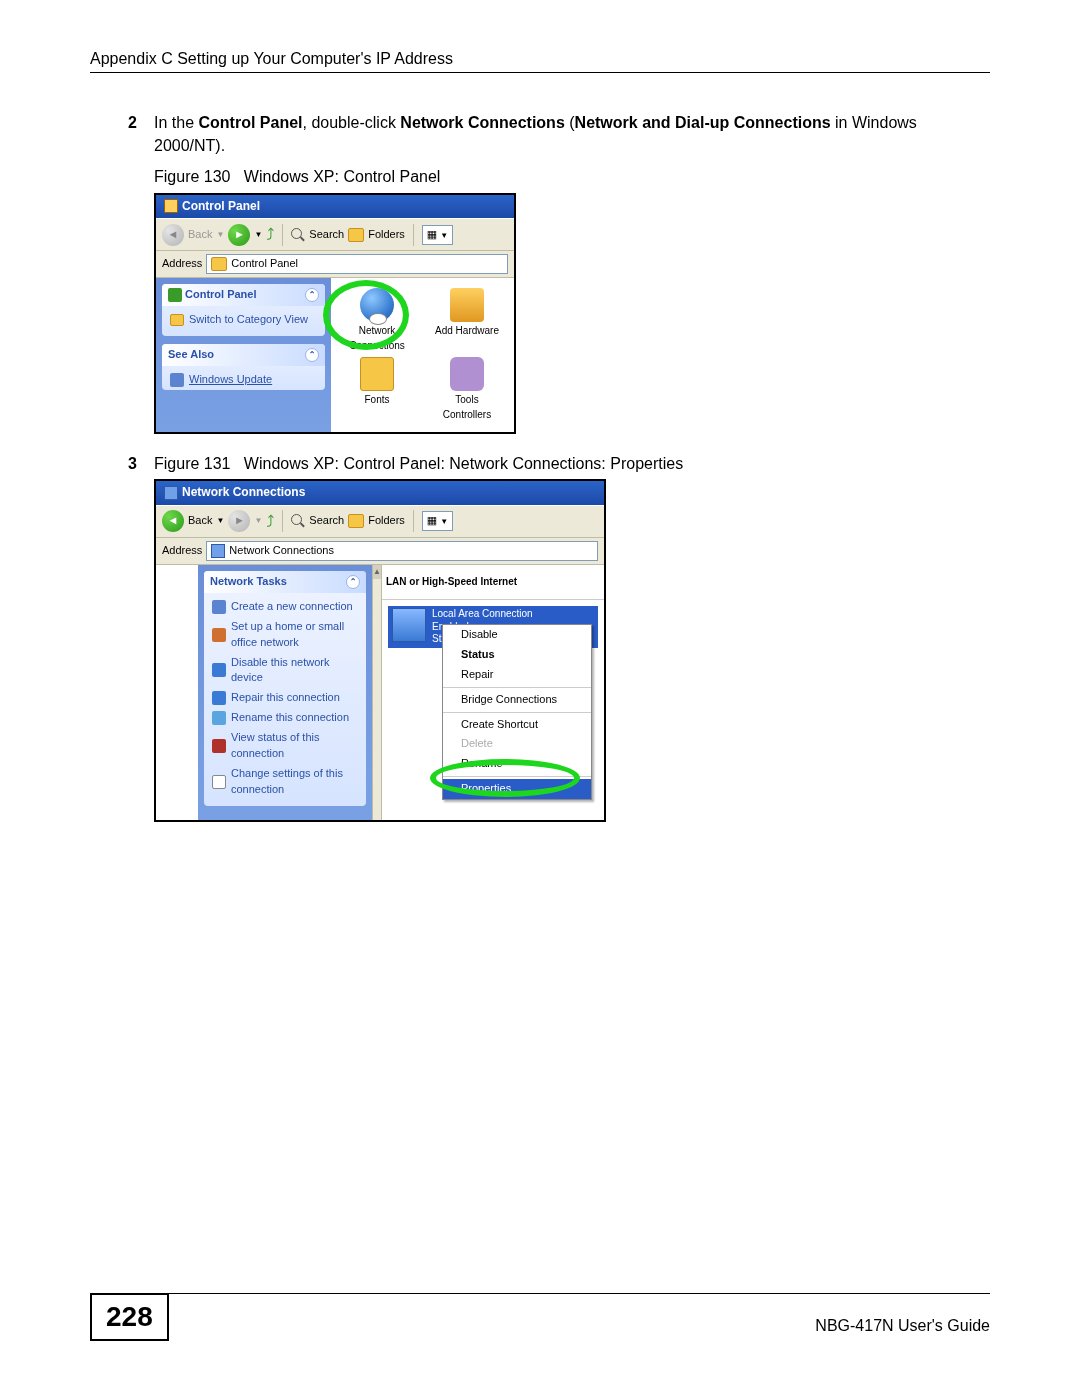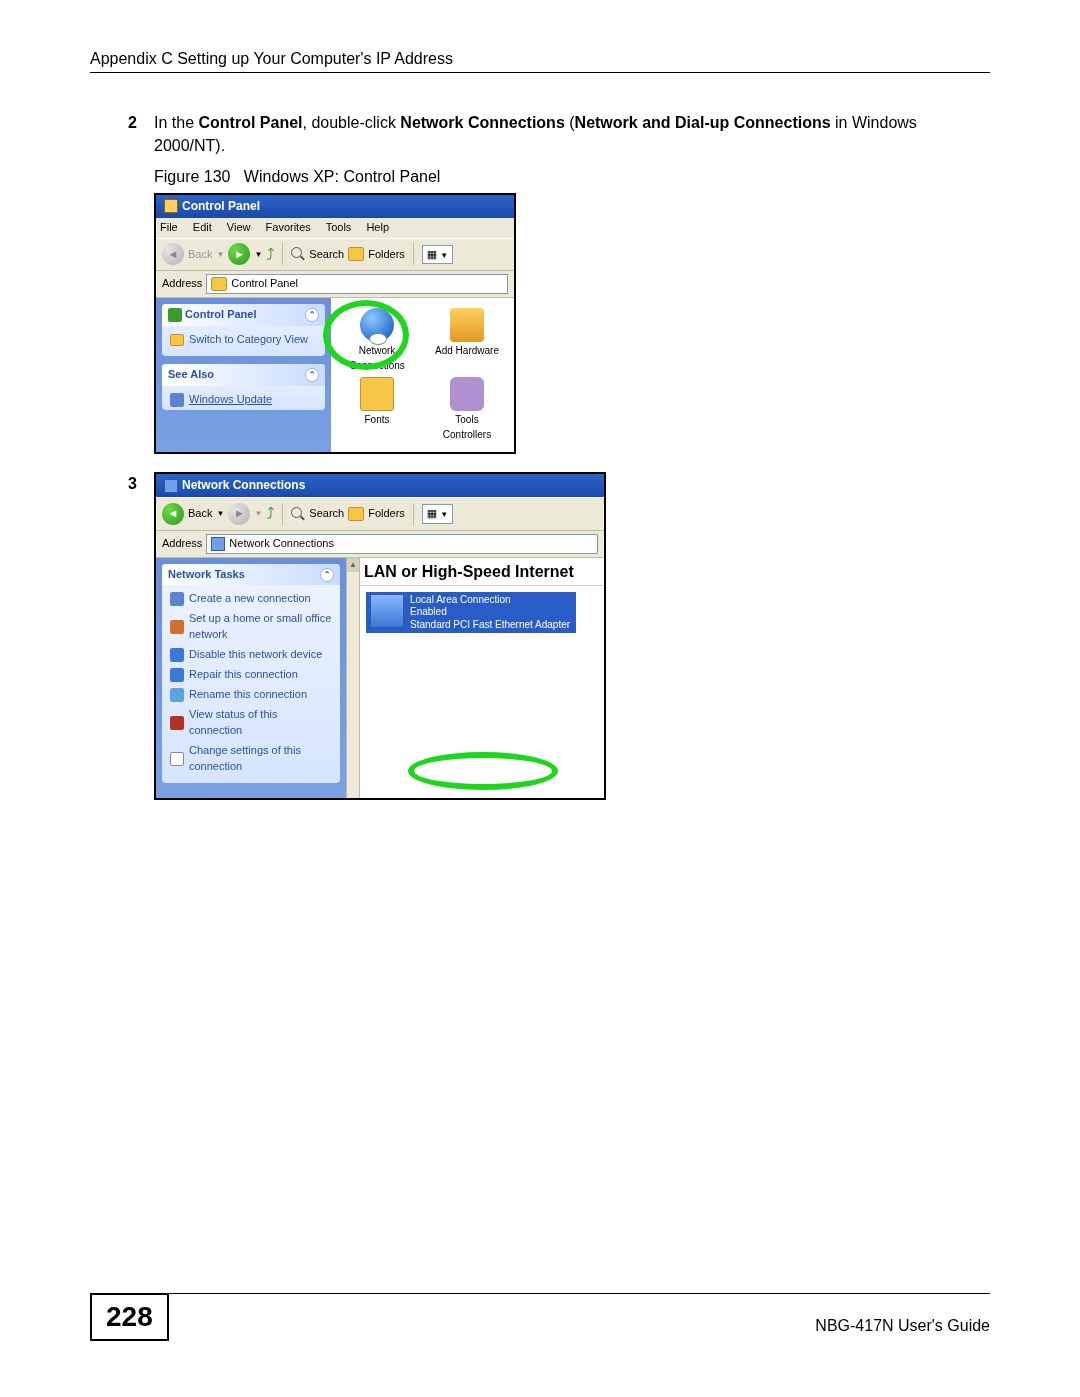--- a/index.html
+++ b/index.html
@@ -164,21 +164,21 @@
   .ctx-menu {
     position:absolute; background:#fff; border:1px solid #888; font-size:11px;
     box-shadow: 2px 2px 2px rgba(0,0,0,0.3);
     width: 150px;
   }
   .ctx-menu div { padding:2px 10px 2px 18px; cursor:default; }
   .ctx-menu .dis { color:#aaa; }
   .ctx-menu .sep { border-top:1px solid #ccc; margin:2px 0; padding:0; height:0; }
   .ctx-menu .sel { background:#2a5cc8; color:#fff; }
   .section-head {
-    font-weight:bold; font-size:16px; padding:2px 4px; border-bottom:1px solid #ccc;
+    font-weight:bold; font-size:10px; padding:10px 4px; border-bottom:1px solid #ccc;
   }
   .footer-row {
     position:absolute; left:90px; right:90px; bottom:56px;
     display:flex; align-items:flex-end; border-top:1.5px solid #000; padding-top:0;
   }
   .page-box {
     border:2.5px solid #000; padding:6px 14px; font-size:28px; font-weight:bold;
     margin-top:-1px; background:#fff;
   }
   .guide-label { margin-left:auto; font-size:16px; padding-bottom:6px; }
@@ -197,28 +197,20 @@
   </span>
   <div class="figcap">
     <b>Figure 130</b>&nbsp;&nbsp;&nbsp;<span>Windows XP: Control Panel</span>
   </div>
 
   
   <div class="shot" style="width:362px;">
     <div class="xp-title">
       <span style="width:14px;height:14px;background:#ffd060;border:1px solid #a06000;display:inline-block;"></span>
       <span>Control Panel</span>
-    </div>
-    <div class="xp-menu">
-      <span>File</span>
-      <span>Edit</span>
-      <span>View</span>
-      <span>Favorites</span>
-      <span>Tools</span>
-      <span>Help</span>
     </div>
     <div class="xp-toolbar">
       <span class="tb-btn-grey">◄</span>
       <span style="color:#999;">Back</span>
       <span style="color:#999;font-size:8px;">▼</span>
       <span class="tb-btn-green">►</span>
       <span style="font-size:8px;">▼</span>
       <span style="color:#3a9a2a;font-size:16px;">⤴</span>
       <span class="tb-sep"></span>
       <span class="search-ico"></span>
@@ -282,20 +274,23 @@
           </div>
         </div>
         <div class="hi-oval" style="width:86px;height:70px;left:-8px;top:2px;"></div>
       </div>
     </div>
   </div>
 </div>
 
 <div class="step-block">
   <span class="step-num">3</span>
+  <div class="figcap">
+    <b>Figure 131</b>&nbsp;&nbsp;&nbsp;<span>Windows XP: Control Panel: Network Connections: Properties</span>
+  </div>
 
   
   <div class="shot" style="width:452px;">
     <div class="xp-title">
       <span style="width:14px;height:14px;background:#6fa0e8;border:1px solid #2a5aa8;display:inline-block;"></span>
       <span>Network Connections</span>
     </div>
     <div class="xp-toolbar">
       <span class="tb-btn-green">◄</span>
       <span>Back</span>
@@ -312,21 +307,21 @@
       <span style="border:1px solid #7f9db9;padding:1px 4px;background:#fff;">▦ <span style="font-size:8px;">▼</span></span>
     </div>
     <div class="addr-row">
       <span>Address</span>
       <div class="addr-field">
         <span style="width:14px;height:14px;background:#6fa0e8;display:inline-block;border:1px solid #2a5aa8;"></span>
         <span>Network Connections</span>
       </div>
     </div>
     <div class="xp-body" style="min-height:240px;">
-      <div class="xp-side" style="width:190px;">
+      <div class="xp-side" style="width:174px;margin-left:42px;">
         <div class="side-box">
           <div class="side-head">
             <span>Network Tasks</span>
             <span class="chev">⌃</span>
           </div>
           <div class="side-body">
             <div class="side-link">
                 <span class="ico"></span>
                 <span>Create a new connection</span>
               </div>
@@ -366,20 +361,33 @@
           <div class="ns-sel">
             <div class="ico2"></div>
             <div style="font-size:10px;line-height:1.25;">
               <div>Local Area Connection</div>
               <div>Enabled</div>
               <div>Standard PCI Fast Ethernet Adapter</div>
             </div>
           </div>
         </div>
 
+        <div class="ctx-menu" style="left:60px;top:59px;">
+          <div>Disable</div>
+          <div><b>Status</b></div>
+          <div>Repair</div>
+          <div class="sep"></div>
+          <div>Bridge Connections</div>
+          <div class="sep"></div>
+          <div>Create Shortcut</div>
+          <div class="dis">Delete</div>
+          <div>Rename</div>
+          <div class="sep"></div>
+          <div class="sel">Properties</div>
+        </div>
         <div class="hi-oval" style="width:150px;height:38px;left:48px;top:194px;"></div>
       </div>
     </div>
   </div>
 </div>
 
 <div class="footer-row">
   <div class="page-box">228</div>
   <div class="guide-label">NBG-417N User's Guide</div>
 </div>

